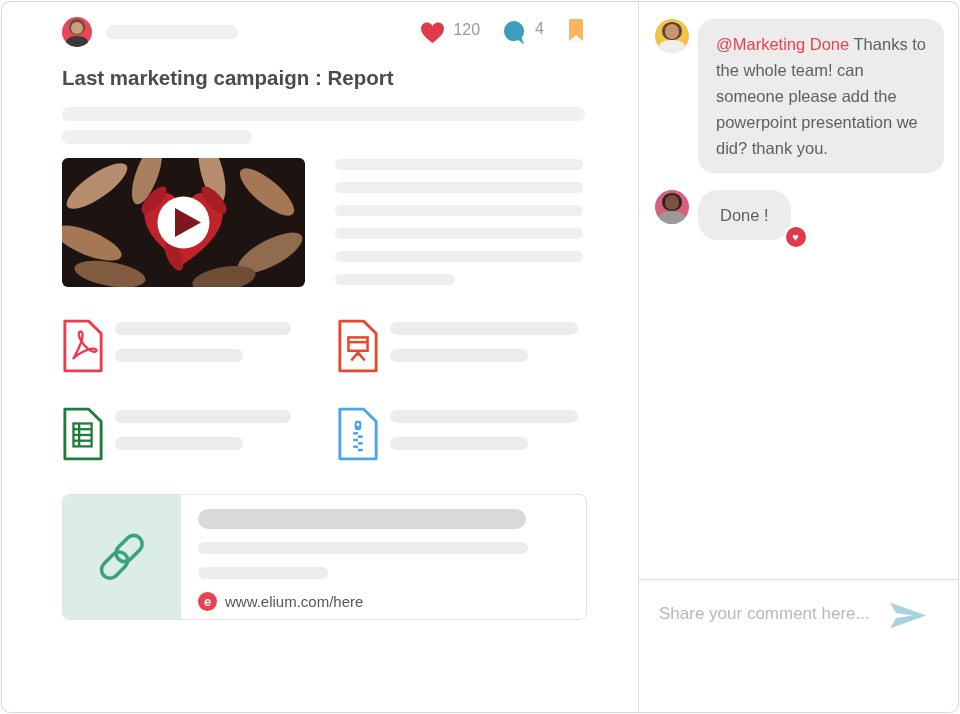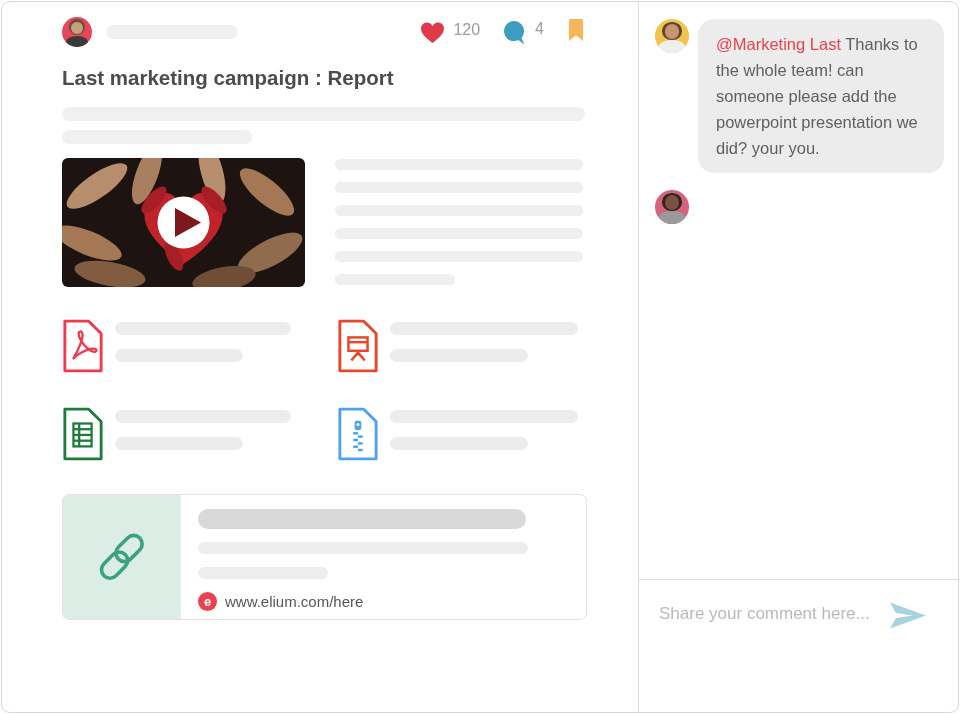--- a/index.html
+++ b/index.html
@@ -268,30 +268,34 @@
     <div class="sidebar">
       <div class="comments">
 
         <div class="comment">
           <div class="avatar avatar-c avatar-c1">
             <div class="hair"></div>
               <div class="head"></div>
               <div class="body"></div>
           </div>
           <div class="bubble bubble-wide">
-            <span class="mention">@Marketing Last</span><span> Thanks to the whole team! can someone please add the powerpoint presentation we did? your you.</span>
+            <span class="mention">@Marketing Done</span><span> Thanks to the whole team! can someone please add the powerpoint presentation we did? thank you.</span>
           </div>
         </div>
 
         <div class="comment">
           <div class="avatar avatar-c avatar-c2">
             <div class="hair"></div>
               <div class="head"></div>
               <div class="body"></div>
           </div>
+          <div class="bubble bubble-pill">
+            <span>Done !</span>
+            <div class="reaction-badge">♥</div>
+          </div>
         </div>
 
       </div>
 
       <div class="composer">
         <input type="text" placeholder="Share your comment here..." style="">
         <button class="send-btn">
           <svg width="36" height="27" viewBox="0 0 36 26">
             <path d="M0 26 L36 13 L0 0 L6 10.5 L23 13 L6 15.5 Z" fill="var(--send,#a9d2df)"></path>
           </svg>

